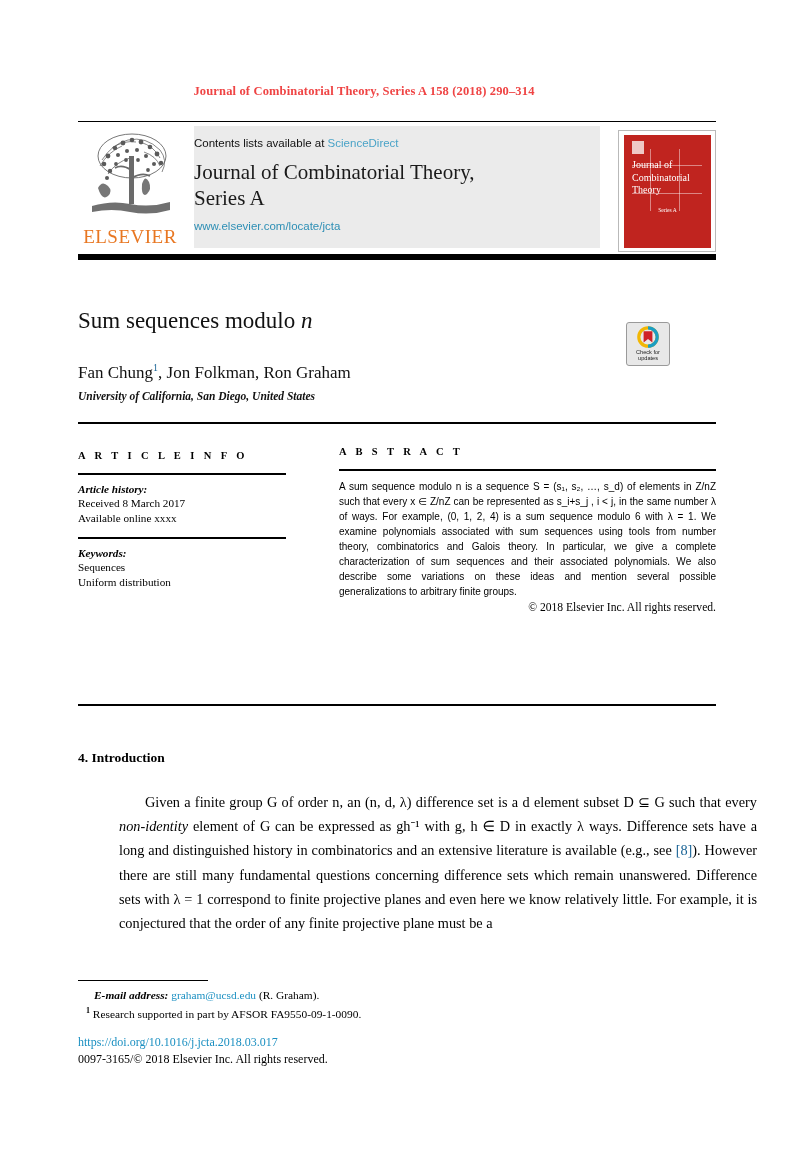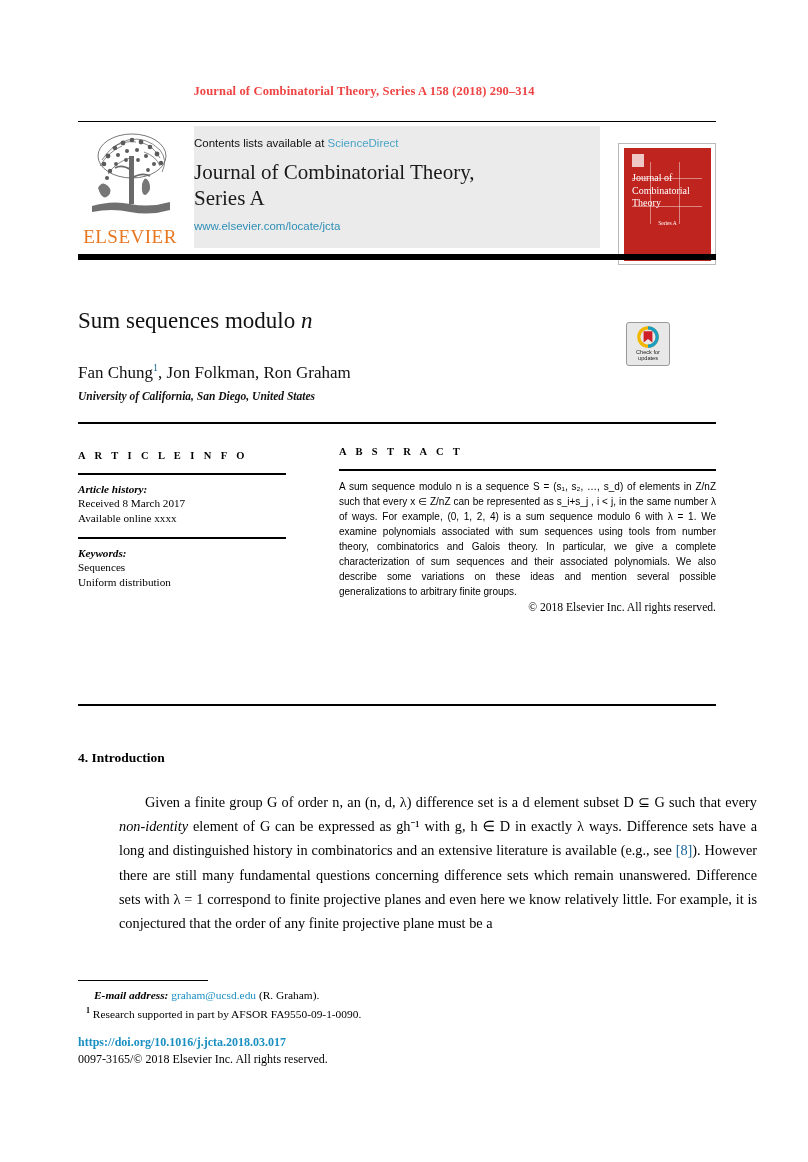--- a/index.html
+++ b/index.html
@@ -104,21 +104,21 @@
   }
   .journal-url {
     margin-top: 9px;
     font-family: "Liberation Sans", sans-serif;
     font-size: 11.5px;
     color: #2e8fb5;
   }
   .cover {
     position: absolute;
     left: 540px;
-    top: 17px;
+    top: 4px;
     width: 98px;
     height: 122px;
     background: #ffffff;
     border: 1px solid #b9b9b9;
     box-sizing: border-box;
     overflow: hidden;
   }
   .cover-inner {
     position: absolute;
     left: 5px; top: 4px;
@@ -366,21 +366,21 @@
     position: absolute;
     left: 78px;
     top: 1034px;
     width: 560px;
     font-family: "Liberation Serif", serif;
     font-size: 12px;
     line-height: 16.5px;
   }
   .doi-block .doi {
     color: #1a8fc1;
-    font-weight: bold;
+    font-weight: normal;
   }
   .doi-block .issn {
     color: #000;
   }
 </style>
 </head>
 <body>
 
 <div class="page">
 

